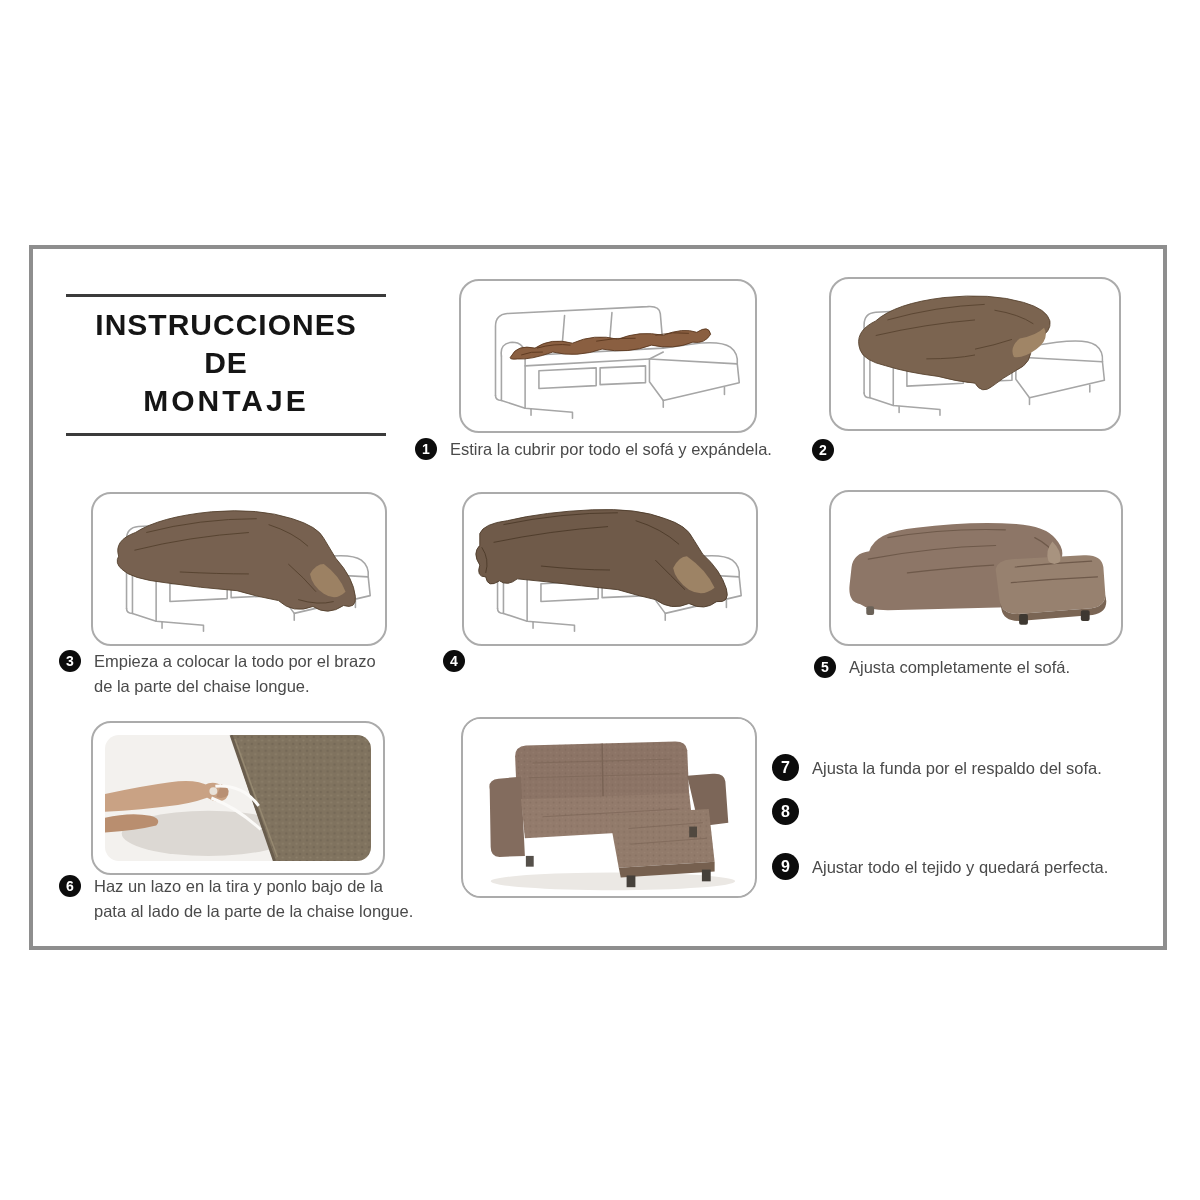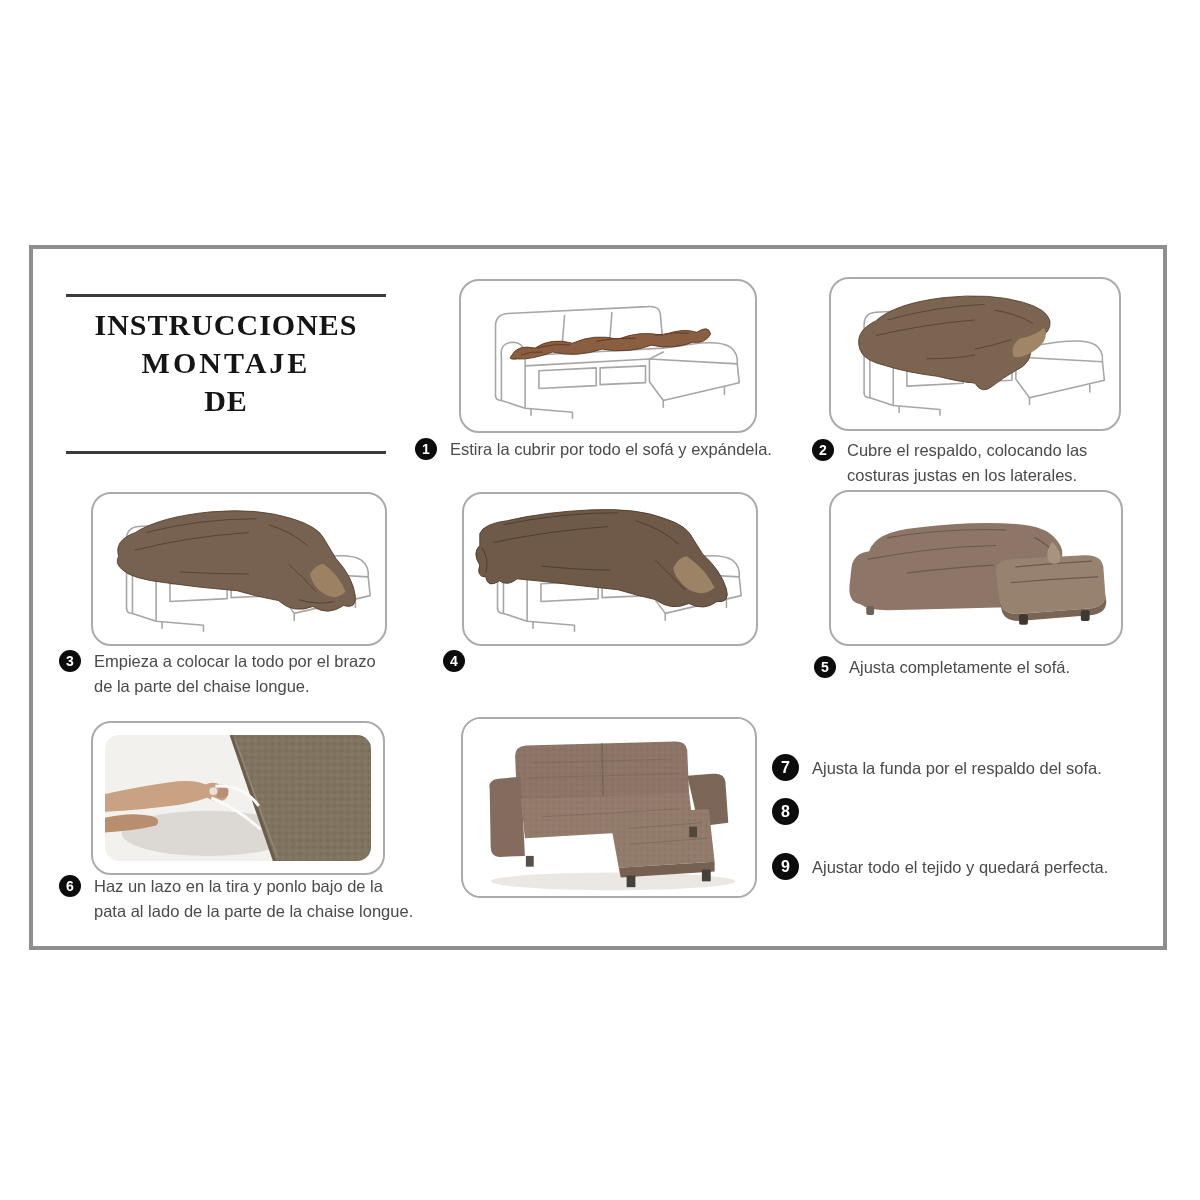--- a/index.html
+++ b/index.html
@@ -3,21 +3,21 @@
 <meta charset="utf-8">
 <style>
   html,body{margin:0;padding:0;background:#ffffff;}
   .page{position:relative;width:1200px;height:1200px;background:#ffffff;overflow:hidden;
         font-family:"Liberation Sans", sans-serif;}
   .sheet{position:absolute;left:29px;top:245px;width:1130px;height:697px;
          border:4px solid #8e8e8e;background:#ffffff;box-sizing:content-box;}
   
   .title-block{position:absolute;left:62px;top:294px;width:328px;text-align:center;}
   .title-rule{height:3px;background:#3b3b3b;width:320px;margin:0 auto;}
-  .title-text{padding:9px 0 31px 0;font-family:Liberation Serif, serif;}
+  .title-text{padding:9px 0 13px 0;}
   .title-line{font-size:30px;font-weight:bold;color:#151515;line-height:38px;letter-spacing:1px;}
   .title-line.wide{letter-spacing:3px;}
   
   .panel{position:absolute;background:#ffffff;border:2px solid #ababab;border-radius:20px;
          overflow:hidden;box-sizing:border-box;}
   .panel svg{display:block;width:100%;height:100%;}
   .photo-inset{position:absolute;left:12px;top:12px;right:12px;bottom:12px;
                border-radius:14px;overflow:hidden;}
   .photo-inset svg{width:100%;height:100%;}
   
@@ -57,22 +57,22 @@
       </g>
     </symbol>
   </svg>
 
   <div class="sheet"></div>
 
   <div class="title-block">
     <div class="title-rule"></div>
     <div class="title-text">
       <div class="title-line">INSTRUCCIONES</div>
+      <div class="title-line">DE</div>
       <div class="title-line wide">MONTAJE</div>
-      <div class="title-line">DE</div>
     </div>
     <div class="title-rule"></div>
   </div>
 
   <figure class="panel" style="left:459px;top:279px;width:298px;height:154px;margin:0;">
     <svg viewBox="0 0 296 152">
       <use href="#line-sofa"></use>
       <path d="M50 76 Q56 64 74 68 Q90 57 112 63 Q134 53 158 59 Q180 50 204 55 Q224 47 238 52 Q250 44 252 54 Q246 64 234 62 Q214 70 192 65 Q168 74 142 69 Q116 78 92 72 Q70 80 56 79 Q46 80 50 76 Z" fill="#8a5f41" stroke="#59361d" stroke-width="0.9"></path>
       <path d="M76 68 Q94 63 110 65 M136 61 Q156 57 176 58 M196 55 Q214 51 230 53 M60 75 Q70 71 82 72" stroke="#59361d" stroke-width="0.9" fill="none"></path>
     </svg>
@@ -175,22 +175,20 @@
     </svg>
   </figure>
 
   <div class="cap" style="left:415px;top:437px;width:370px;">
     <span class="badge">1</span>
     <p>Estira la cubrir por todo el sofá y expándela.</p>
   </div>
 
   <div class="cap" style="left:812px;top:438px;width:330px;">
     <span class="badge">2</span>
-    <p>Cubre el respaldo, colocando las
-costuras  justas en los laterales.</p>
   </div>
 
   <div class="cap" style="left:59px;top:649px;width:400px;">
     <span class="badge">3</span>
     <p>Empieza a colocar la todo por el brazo
 de la parte del chaise longue.</p>
   </div>
 
   <div class="cap" style="left:443px;top:649px;width:350px;">
     <span class="badge">4</span>

